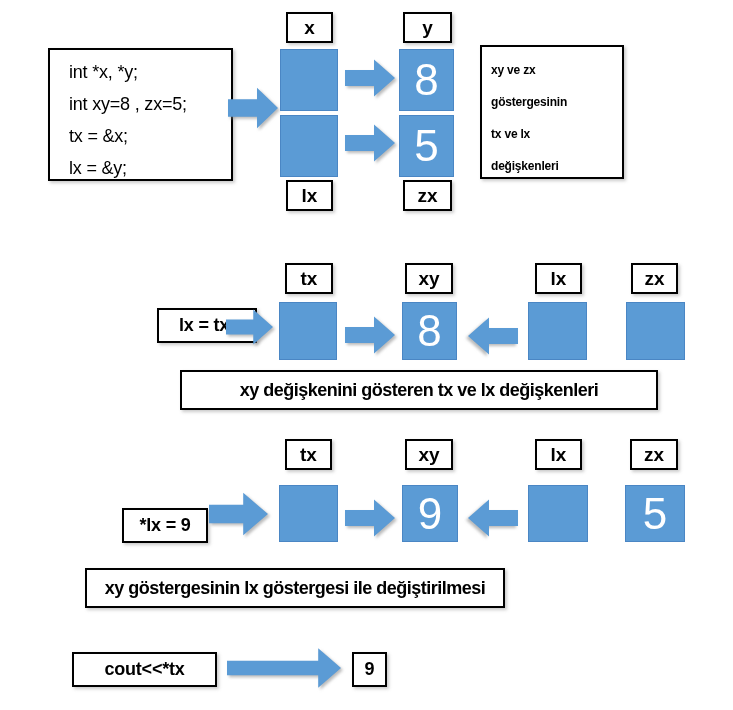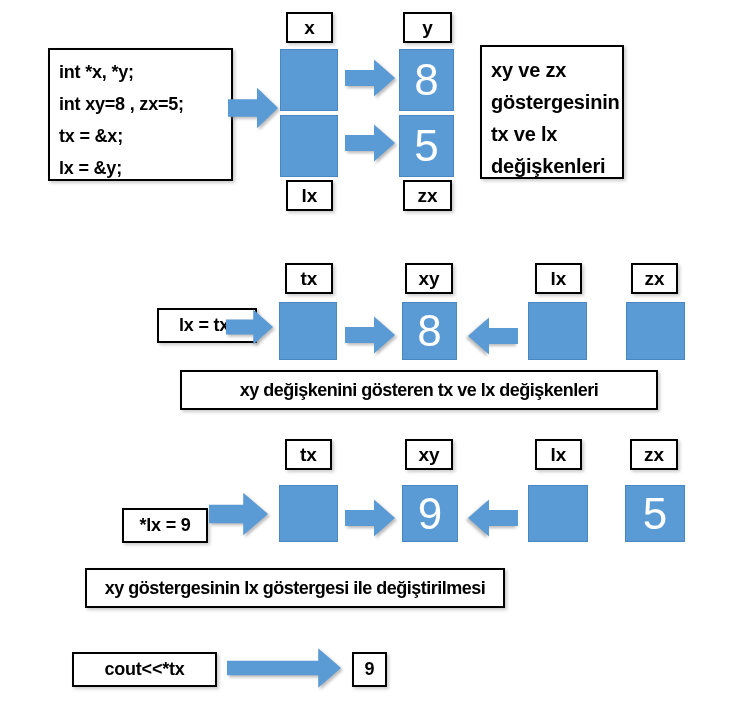--- a/index.html
+++ b/index.html
@@ -9,23 +9,23 @@
   }
   
   .wbox {
     position:absolute; box-sizing:border-box; background:#fff;
     border:2px solid #000; box-shadow:2px 2px 3px rgba(140,140,140,.45);
   }
   .center { display:flex; align-items:center; justify-content:center; }
   .stmt  { font-weight:bold; font-size:18px; letter-spacing:-.2px; }
   .lbl   { font-weight:bold; font-size:19px; }
   .cap   { font-weight:bold; font-size:18px; letter-spacing:-.5px;text-align:center; }
-  .codebox { padding:6px 0 0 9px; font-weight:bold; font-size:18px;
+  .codebox { padding:6px 0 0 19px; font-weight:normal; font-size:18px;
              letter-spacing:-.2px; line-height:32px; }
-  .notebox { padding:7px 0 0 9px; font-weight:bold; font-size:20px;
+  .notebox { padding:7px 0 0 9px; font-weight:bold; font-size:12px;
              letter-spacing:-.2px; line-height:32px; }
   
   .cell {
     position:absolute; box-sizing:border-box; background:#5b9bd5;
     border:1px solid #4a86c4; display:flex; align-items:center; justify-content:center;
     color:#ffffff; font-size:44px; font-weight:400;
   }
   
   .arrow { position:absolute; fill:#5b9bd5;
            filter:drop-shadow(2px 2px 1.5px rgba(130,130,130,.55)); }

